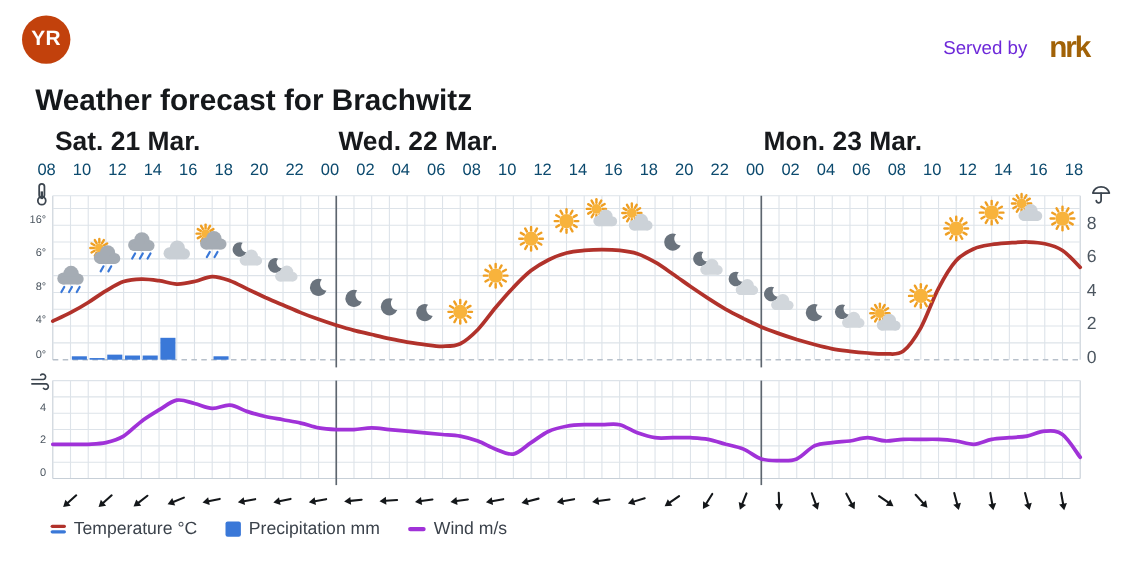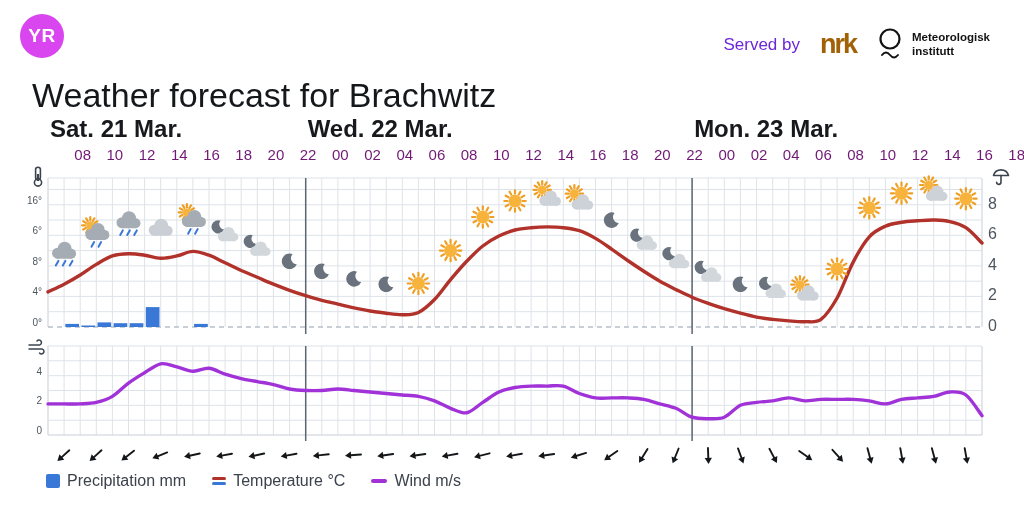--- a/index.html
+++ b/index.html
@@ -8,55 +8,45 @@
   .abs{position:absolute;}
   
   .yr-logo{left:20px;top:14px;width:44px;height:44px;border-radius:50%;background:#47a8de;
            display:flex;align-items:center;justify-content:center;color:#fff;font-weight:700;
            font-size:19px;letter-spacing:0.5px;}
   .servedby{right:34px;top:28px;display:flex;align-items:center;gap:20px;}
   .servedby-label{font-size:17px;color:#6d28d9;}
   .nrk{font-size:27px;font-weight:900;letter-spacing:-2px;color:#a16207;}
   .met{display:flex;align-items:center;gap:8px;}
   .met-text{font-size:11.5px;font-weight:700;color:#121212;line-height:1.15;}
-  .page-title{left:32px;top:76px;font-size:34px;font-weight:400;color:#15181b;}
+  .page-title{left:32px;top:76px;font-size:27px;font-weight:700;color:#15181b;}
   
   .genlab{position:absolute;white-space:nowrap;}
   .day{font-weight:700;font-size:24px;color:#17191c;}
-  .time{font-size:15px;color:#701a75;text-align:right;margin-left:29px;}
+  .time{font-size:15px;color:#0c4a6e;text-align:left;}
   .tickL{left:0;width:42px;text-align:right;font-size:10px;color:#4c5660;}
   .tickR{left:988px;font-size:16px;color:#4c5660;}
   
   .legend{left:46px;top:472px;display:flex;align-items:center;gap:26px;font-size:16px;color:#3b424b;}
   .legend-item{display:flex;align-items:center;gap:7px;}
   .mark-temp{display:flex;flex-direction:column;gap:2.5px;}
   .mark-temp i{display:block;width:14px;height:3.2px;border-radius:2px;}
   .mark-precip{width:14px;height:14px;border-radius:2px;}
   .mark-wind{width:16px;height:3.5px;border-radius:2px;}
   svg.axis-icon{position:absolute;}
 </style>
 </head>
 <body>
 
-<div class="abs yr-logo" style="background: #d946ef;">
+<div class="abs yr-logo" style="background: #c2410c;">
   <span>YR</span>
 </div>
 <div class="abs servedby">
   <span class="servedby-label">Served by</span>
   <span class="nrk">nrk</span>
-  <span class="met">
-    <svg width="28" height="33" viewBox="0 0 28 33">
-      <circle cx="14" cy="11" r="9.5" fill="none" stroke="#131313" stroke-width="2.2"></circle>
-      <path d="M6,27 q4,-5 8,0 t8,0" fill="none" stroke="#131313" stroke-width="2" stroke-linecap="round"></path>
-    </svg>
-    <span class="met-text">
-      <span>Meteorologisk</span><br>
-      <span>institutt</span>
-    </span>
-  </span>
 </div>
 
 <div class="abs page-title">Weather forecast for Brachwitz</div>
 
 <svg class="axis-icon" style="left:31px;top:166px;" width="14" height="22" viewBox="0 0 14 22">
   <rect x="4.6" y="1.2" width="4.8" height="12.5" rx="2.4" fill="none" stroke="#3c454f" stroke-width="1.6"></rect>
   <circle cx="7" cy="16.5" r="3.6" fill="none" stroke="#3c454f" stroke-width="1.6"></circle>
   <rect x="5.9" y="8" width="2.2" height="7" fill="#3c454f"></rect>
 </svg>
 <svg class="axis-icon" style="left:992px;top:166px;" width="18" height="20" viewBox="0 0 18 20">
@@ -748,27 +738,27 @@
     <span class="genlab tickR" style="top: 255.88px;">4</span>
     <span class="genlab tickR" style="top: 286.44px;">2</span>
     <span class="genlab tickR" style="top: 317px;">0</span>
     <span class="genlab tickL" style="top: 365.668px;">4</span>
     <span class="genlab tickL" style="top: 395.334px;">2</span>
     <span class="genlab tickL" style="top: 425px;">0</span>
   </div>
 
 <div class="abs legend">
   <span class="legend-item">
-    <span class="mark-precip" id="lg-p" style="background: rgb(58, 120, 216);"></span>
-    <span>Precipitation mm</span>
-  </span>
-  <span class="legend-item">
     <span class="mark-temp">
         <i id="lg-t1" style="background: rgb(177, 50, 43);"></i>
         <i id="lg-t2" style="background: rgb(58, 120, 216);"></i>
       </span>
     <span>Temperature °C</span>
+  </span>
+  <span class="legend-item">
+    <span class="mark-precip" id="lg-p" style="background: rgb(58, 120, 216);"></span>
+    <span>Precipitation mm</span>
   </span>
   <span class="legend-item">
     <span class="mark-wind" id="lg-w" style="background: rgb(160, 50, 216);"></span>
     <span>Wind m/s</span>
   </span>
 </div>
 
 </body></html>

